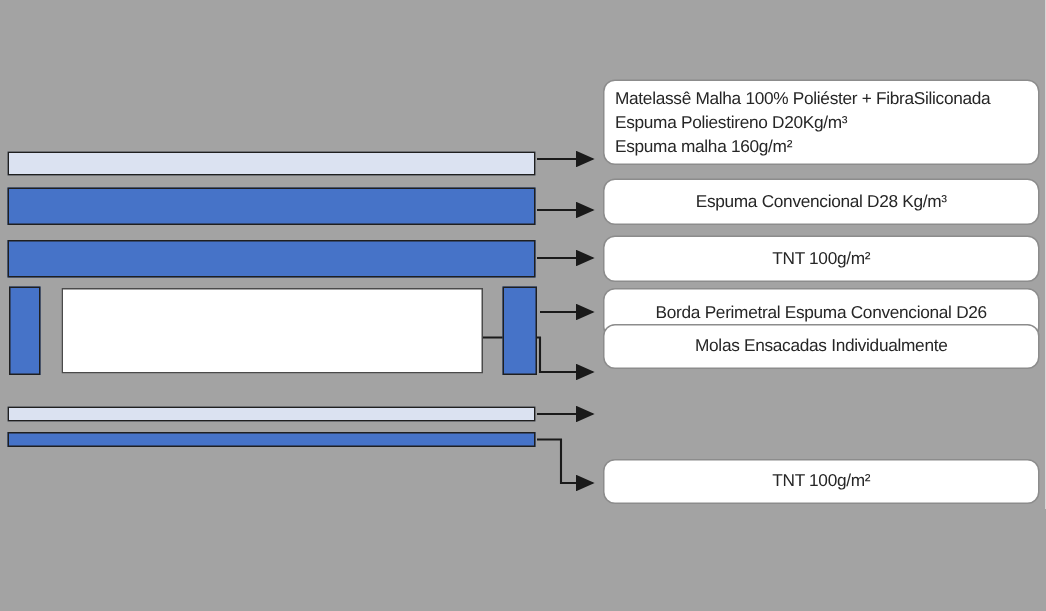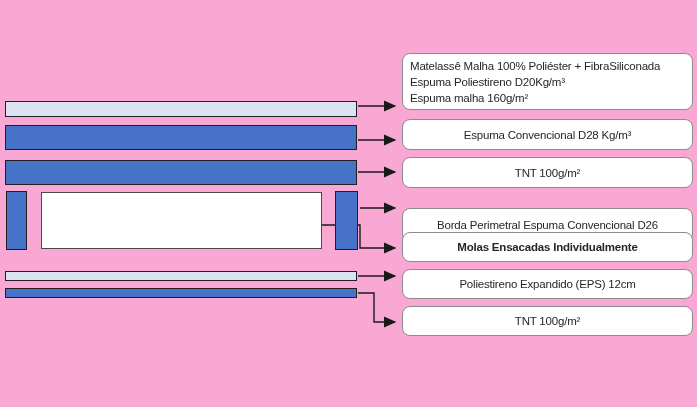--- a/index.html
+++ b/index.html
@@ -1,19 +1,19 @@
 <!DOCTYPE html>
 <html style="--layer-light: #dbe2f1; --layer-blue: #4673c8; --layer-border: #1f1f1f; --callout-border: #8c8c8c; --callout-bg: #ffffff; --text: #262626; --connector: #1a1a1a;"><head>
 <meta charset="utf-8">
 <style>
   html,body{margin:0;padding:0;background:#ffffff;}
   #canvas{
     position:relative;
     width:697px;height:407px;
-    background:#f9a8d4;
+    background:#a3a3a3;
     font-family:"Liberation Sans", sans-serif;
     overflow:hidden;
   }
   
   .layer{
     position:absolute;
     box-sizing:border-box;
     border:1.5px solid var(--layer-border,#222);
   }
   .layer.light{background:var(--layer-light,#dbe2f1);}
@@ -78,26 +78,23 @@
     <div class="ln">Matelassê Malha 100% Poliéster + FibraSiliconada</div>
     <div class="ln">Espuma Poliestireno D20Kg/m³</div>
     <div class="ln">Espuma malha 160g/m²</div>
   </div>
   <div class="callout center" style="top:119px; height:31px;">
     <div class="ln">Espuma Convencional D28 Kg/m³</div>
   </div>
   <div class="callout center" style="top:157px; height:31px;">
     <div class="ln">TNT 100g/m²</div>
   </div>
-  <div class="callout center" style="top:208px; height:34px;">
+  <div class="callout center" style="top:192px; height:34px;">
     <div class="ln">Borda Perimetral Espuma Convencional D26</div>
   </div>
-  <div class="callout center" style="top:232px; height:30px;font-weight:bold;">
+  <div class="callout center" style="top:216px; height:30px;">
     <div class="ln">Molas Ensacadas Individualmente</div>
-  </div>
-  <div class="callout center" style="top:269px; height:30px;">
-    <div class="ln">Poliestireno Expandido (EPS) 12cm</div>
   </div>
   <div class="callout center" style="top:306px; height:30px;">
     <div class="ln">TNT 100g/m²</div>
   </div>
 
 </div>
 
 </body></html>

